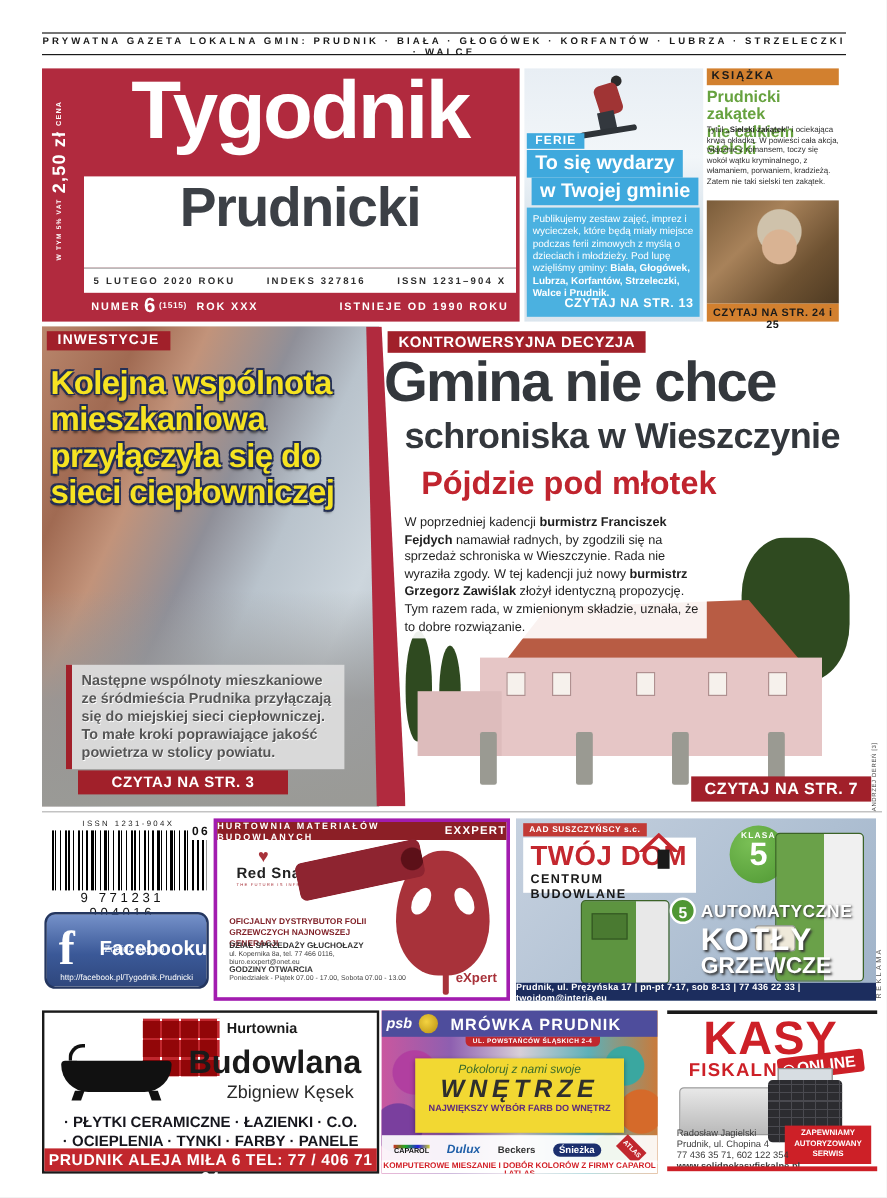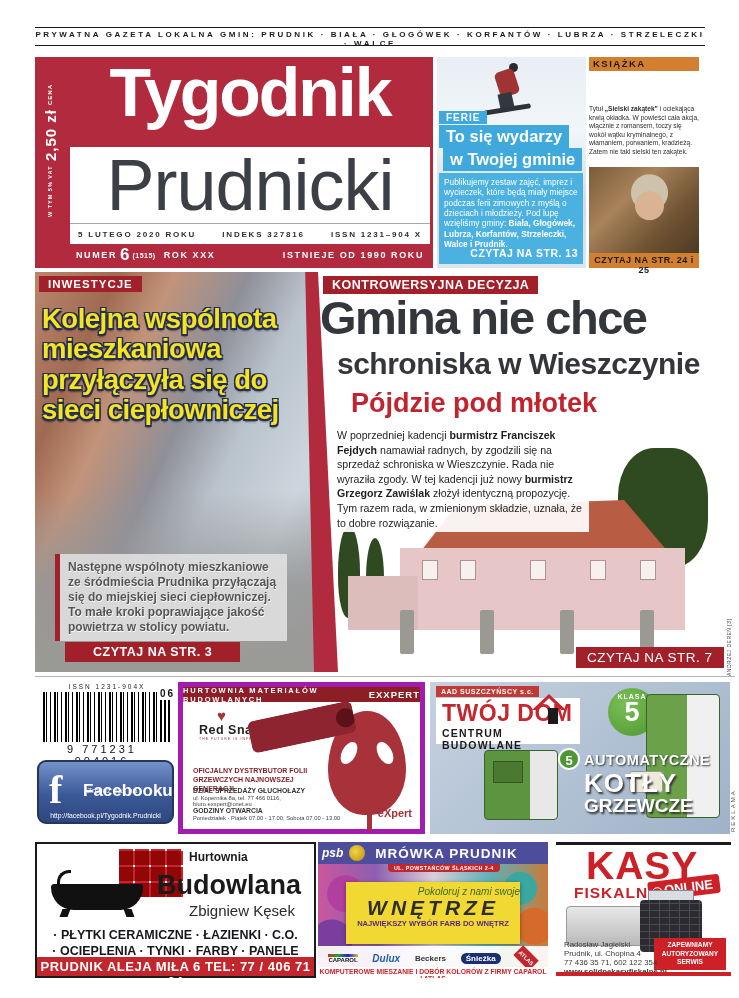--- a/index.html
+++ b/index.html
@@ -30,21 +30,21 @@
   .price-value { font-size:15px; font-weight:bold; letter-spacing:1px; }
   .price-vat { font-size:5.5px; letter-spacing:1px; font-weight:bold; }
   .mast-title1 {
     position:absolute; left:32px; right:0; top:-4px; text-align:center;
     color:#fff; font-size:68px; font-weight:bold; letter-spacing:-2px;
   }
   .mast-white-box {
     position:absolute; left:35px; top:90px; right:3px; height:76px; background:#fff;
     text-align:center; overflow:hidden;
   }
-  .mast-title2 { color:#3c4046; font-size:72px; font-weight:normal; letter-spacing:-1px; margin-top:2px; line-height:1.0; }
+  .mast-title2 { color:#3c4046; font-size:46px; font-weight:bold; letter-spacing:-1px; margin-top:2px; line-height:1.0; }
   .mast-info {
     position:absolute; left:35px; top:166px; right:3px; height:21px; background:#fff;
     border-top:1px solid #aaa; display:flex; align-items:center; justify-content:space-between;
     padding:0 8px; font-size:8px; font-weight:bold; letter-spacing:1.8px; color:#2e2e2e;
   }
   .mast-numer {
     position:absolute; left:35px; bottom:3px; right:3px; height:20px;
     display:flex; align-items:center; color:#fff; font-weight:bold; letter-spacing:1.6px;
     font-size:9px; padding:0 6px;
   }
@@ -124,21 +124,21 @@
       linear-gradient(180deg, #c9d6c2 0%, #8fae6e 55%, #7da356 72%, #5f8c41 100%);
   }
   .tree { position:absolute; background:#2f4a20; border-radius:50% 50% 45% 45%; }
   .house-roof { position:absolute; left:60px; top:52px; width:300px; height:60px; background:#b85c44;
     clip-path:polygon(8% 100%, 22% 10%, 78% 0, 95% 100%); }
   .house-wall { position:absolute; left:70px; top:100px; width:285px; height:82px; background:#e6c6c6; }
   .house-wing { position:absolute; left:18px; top:128px; width:70px; height:54px; background:#ddbcbc; }
   .house-window { position:absolute; width:16px; height:20px; background:#f6f1ec; border:1px solid #b09090; }
   .lawn-fence { position:absolute; bottom:20px; width:14px; height:44px; background:#9a9a92; border-radius:2px; }
   .main-read { left:576px; top:647px; background:#a1202a; color:#fff; z-index:4;
-    font-size:13.5px; font-weight:normal; letter-spacing:0.5px; padding:3px 11px; }
+    font-size:13.5px; font-weight:bold; letter-spacing:0.5px; padding:3px 11px; }
   .photo-credit { left:726px; top:596px; width:9px; height:80px; color:#3a3a3a; font-size:5px;
     writing-mode:vertical-rl; transform:rotate(180deg); letter-spacing:0.5px; z-index:4; }
 
   .hdivider { left:35px; top:676px; width:700px; height:1px; background:#b5b5b5; }
 
   
   .bc-issn { left:57px; top:683px; width:100px; text-align:center; font-size:6.5px; letter-spacing:2px; color:#222; }
   .barcode { left:43px; top:692px; width:116px; height:50px;
     background:repeating-linear-gradient(90deg,#000 0 2px,#fff 2px 3px,#000 3px 4px,#fff 4px 7px,#000 7px 8px,#fff 8px 11px); }
   .bc-06 { left:160px; top:688px; font-size:10px; font-weight:bold; letter-spacing:2px; color:#111; }
@@ -147,21 +147,21 @@
   .bc-digits { left:37px; top:743px; width:130px; text-align:center; font-size:11px; letter-spacing:3px; color:#111; }
   .fb-badge { left:37px; top:760px; width:137px; height:64px; border-radius:9px;
     background:linear-gradient(180deg,#7591c9 0%,#3b5998 55%,#2f477d 100%);
     border:2px solid #24365f; overflow:hidden; cursor:pointer; }
   .fb-f { position:absolute; left:10px; top:4px; color:#fff; font-size:40px; font-weight:bold; font-family:"Liberation Serif",serif; }
   .fb-find { position:absolute; left:48px; top:24px; color:#dfe7f5; font-size:8px; }
   .fb-name { position:absolute; left:44px; top:19px; color:#fff; font-size:17px; font-weight:bold; }
   .fb-url { position:absolute; left:0; right:0; bottom:3px; text-align:center; color:#fff; font-size:6.8px; }
 
   
-  .exx { left:178px; top:682px; width:247px; height:152px; background:#fff; border:5px solid #a21caf; }
+  .exx { left:178px; top:682px; width:247px; height:152px; background:#fff; border:3px solid #a21caf; }
   .exx-header { position:absolute; left:0; top:0; right:0; height:15px; background:#8c1f26;
     color:#fff; font-size:7.5px; font-weight:bold; letter-spacing:1.8px; display:flex; align-items:center; justify-content:center; gap:5px; }
   .exx-brand { font-size:9.5px; letter-spacing:1px;margin-left:40px; }
   .snake-head { position:absolute; right:14px; top:24px; width:78px; height:104px; background:#a8323a;
     border-radius:50% 50% 46% 46% / 58% 58% 44% 44%; }
   .snake-eye { position:absolute; width:14px; height:24px; background:#fff; border-radius:50%; }
   .snake-tongue { position:absolute; right:48px; top:126px; width:5px; height:18px; background:#a8323a; border-radius:2px; }
   .rs-heart { position:absolute; left:34px; top:20px; color:#a8323a; font-size:15px; }
   .rs-name { position:absolute; left:16px; top:36px; font-size:12.5px; font-weight:bold; color:#222; letter-spacing:0.5px; }
   .rs-tag { position:absolute; left:16px; top:50px; font-size:3.5px; letter-spacing:1px; color:#a8323a; }
@@ -242,21 +242,21 @@
       linear-gradient(90deg,#c9579f 0%,#8e5fb0 25%,#d8cfd8 50%,#5db0b8 75%,#c97a3a 100%); }
   .mr-header { position:absolute; left:0; top:0; right:0; height:22px; background:#4e4d9c;
     display:flex; align-items:center; }
   .mr-psb { color:#fff; font-size:12px; font-weight:bold; font-style:italic; margin-left:4px; }
   .mr-ant { width:16px; height:16px; border-radius:50%; background:radial-gradient(circle at 40% 40%, #f4d341, #b89010); margin-left:6px; }
   .mr-name { color:#fff; font-size:13.5px; font-weight:bold; letter-spacing:1px; margin-left:10px; }
   .mr-addr { position:absolute; left:70px; top:22px; background:#c1272d; color:#fff;
     font-size:5.4px; font-weight:bold; padding:1px 6px; border-radius:0 0 4px 4px; letter-spacing:0.4px; }
   .mr-yellow { position:absolute; left:28px; top:40px; width:174px; height:62px; background:#f2d832;
     text-align:center; box-shadow:0 1px 4px rgba(0,0,0,0.4); }
-  .mr-s1 { font-size:10px; font-style:italic; color:#3c6b2a; margin-top:4px;text-align:right; }
+  .mr-s1 { font-size:10px; font-style:italic; color:#3c6b2a; margin-top:4px; }
   .mr-s2 { font-size:21px; font-weight:bold; font-style:italic; letter-spacing:4px; color:#2e2e2e; line-height:1.05; }
   .mr-s3 { font-size:7.6px; font-weight:bold; color:#5d2a7e; }
   .mr-brands { position:absolute; left:0; right:0; top:104px; height:21px; background:rgba(255,255,255,0.92);
     display:flex; align-items:center; justify-content:space-around; padding:12px 3px; }
   .mr-caparol { font-size:6px; font-weight:bold; color:#111; border-top:3px solid; border-image:linear-gradient(90deg,#d22,#2a2,#22d,#dd2) 1; }
   .mr-dulux { font-size:10px; font-weight:bold; color:#1f5fa8; font-style:italic; }
   .mr-beckers { font-size:8px; font-weight:bold; color:#333; }
   .mr-sniezka { font-size:8px; font-weight:bold; color:#fff; background:#1b2f6e; padding:1px 5px; border-radius:7px; }
   .mr-atlas { font-size:5.6px; font-weight:bold; color:#fff; background:#c1272d; padding:4px 2px; transform:rotate(45deg); }
   .mr-footer { position:absolute; left:0; right:0; bottom:0; height:11px; background:#fff;
@@ -323,20 +323,24 @@
     <div class="ferie-h1">To się wydarzy</div>
     <div class="ferie-h2">w Twojej gminie</div>
     <div class="ferie-body">
       <span>Publikujemy zestaw zajęć, imprez i wycieczek, które będą miały miejsce podczas ferii zimowych z myślą o dzieciach i młodzieży. Pod lupę wzięliśmy gminy: </span><b>Biała, Głogówek, Lubrza, Korfantów, Strzeleczki, Walce i Prudnik.</b>
       <div class="ferie-read">CZYTAJ NA STR. 13</div>
     </div>
   </div>
 
   <div class="abs ksiazka">
     <div class="ks-badge">KSIĄŻKA</div>
+    <div class="ks-head">
+      <div>Prudnicki zakątek</div>
+      <div>nie całkiem sielski</div>
+    </div>
     <div class="ks-body">
       <span>Tytuł </span><b>„Sielski zakątek”</b><span> i ociekająca krwią okładka. W powieści cała akcja, włącznie z romansem, toczy się wokół wątku kryminalnego, z włamaniem, porwaniem, kradzieżą. Zatem nie taki sielski ten zakątek.</span>
     </div>
     <div class="ks-photo"></div>
     <div class="ks-read">CZYTAJ NA STR. 24 i 25</div>
   </div>
 
   <div class="abs left-art">
     <div class="inw-badge">INWESTYCJE</div>
     <div class="left-headline">Kolejna wspólnota mieszkaniowa przyłączyła się do sieci ciepłowniczej</div>
@@ -423,20 +427,21 @@
     <div class="td-boiler1">
       <div class="td-boiler1-door"></div>
     </div>
     <div class="td-boiler2">
       <div class="td-burner"></div>
     </div>
     <div class="td-small5">5</div>
     <div class="td-p1">AUTOMATYCZNE</div>
     <div class="td-p2">KOTŁY</div>
     <div class="td-p3">GRZEWCZE</div>
+    <div class="td-footer">Prudnik, ul. Prężyńska 17 | pn-pt 7-17, sob 8-13 | 77 436 22 33 | twojdom@interia.eu</div>
   </div>
   <div class="abs reklama-v">REKLAMA</div>
 
   <div class="abs hb">
     <div class="hb-tiles"></div>
     <div class="hb-faucet"></div>
     <div class="hb-tub"></div>
     <div class="hb-name1">Hurtownia</div>
     <div class="hb-name2">Budowlana</div>
     <div class="hb-owner">Zbigniew Kęsek</div>

